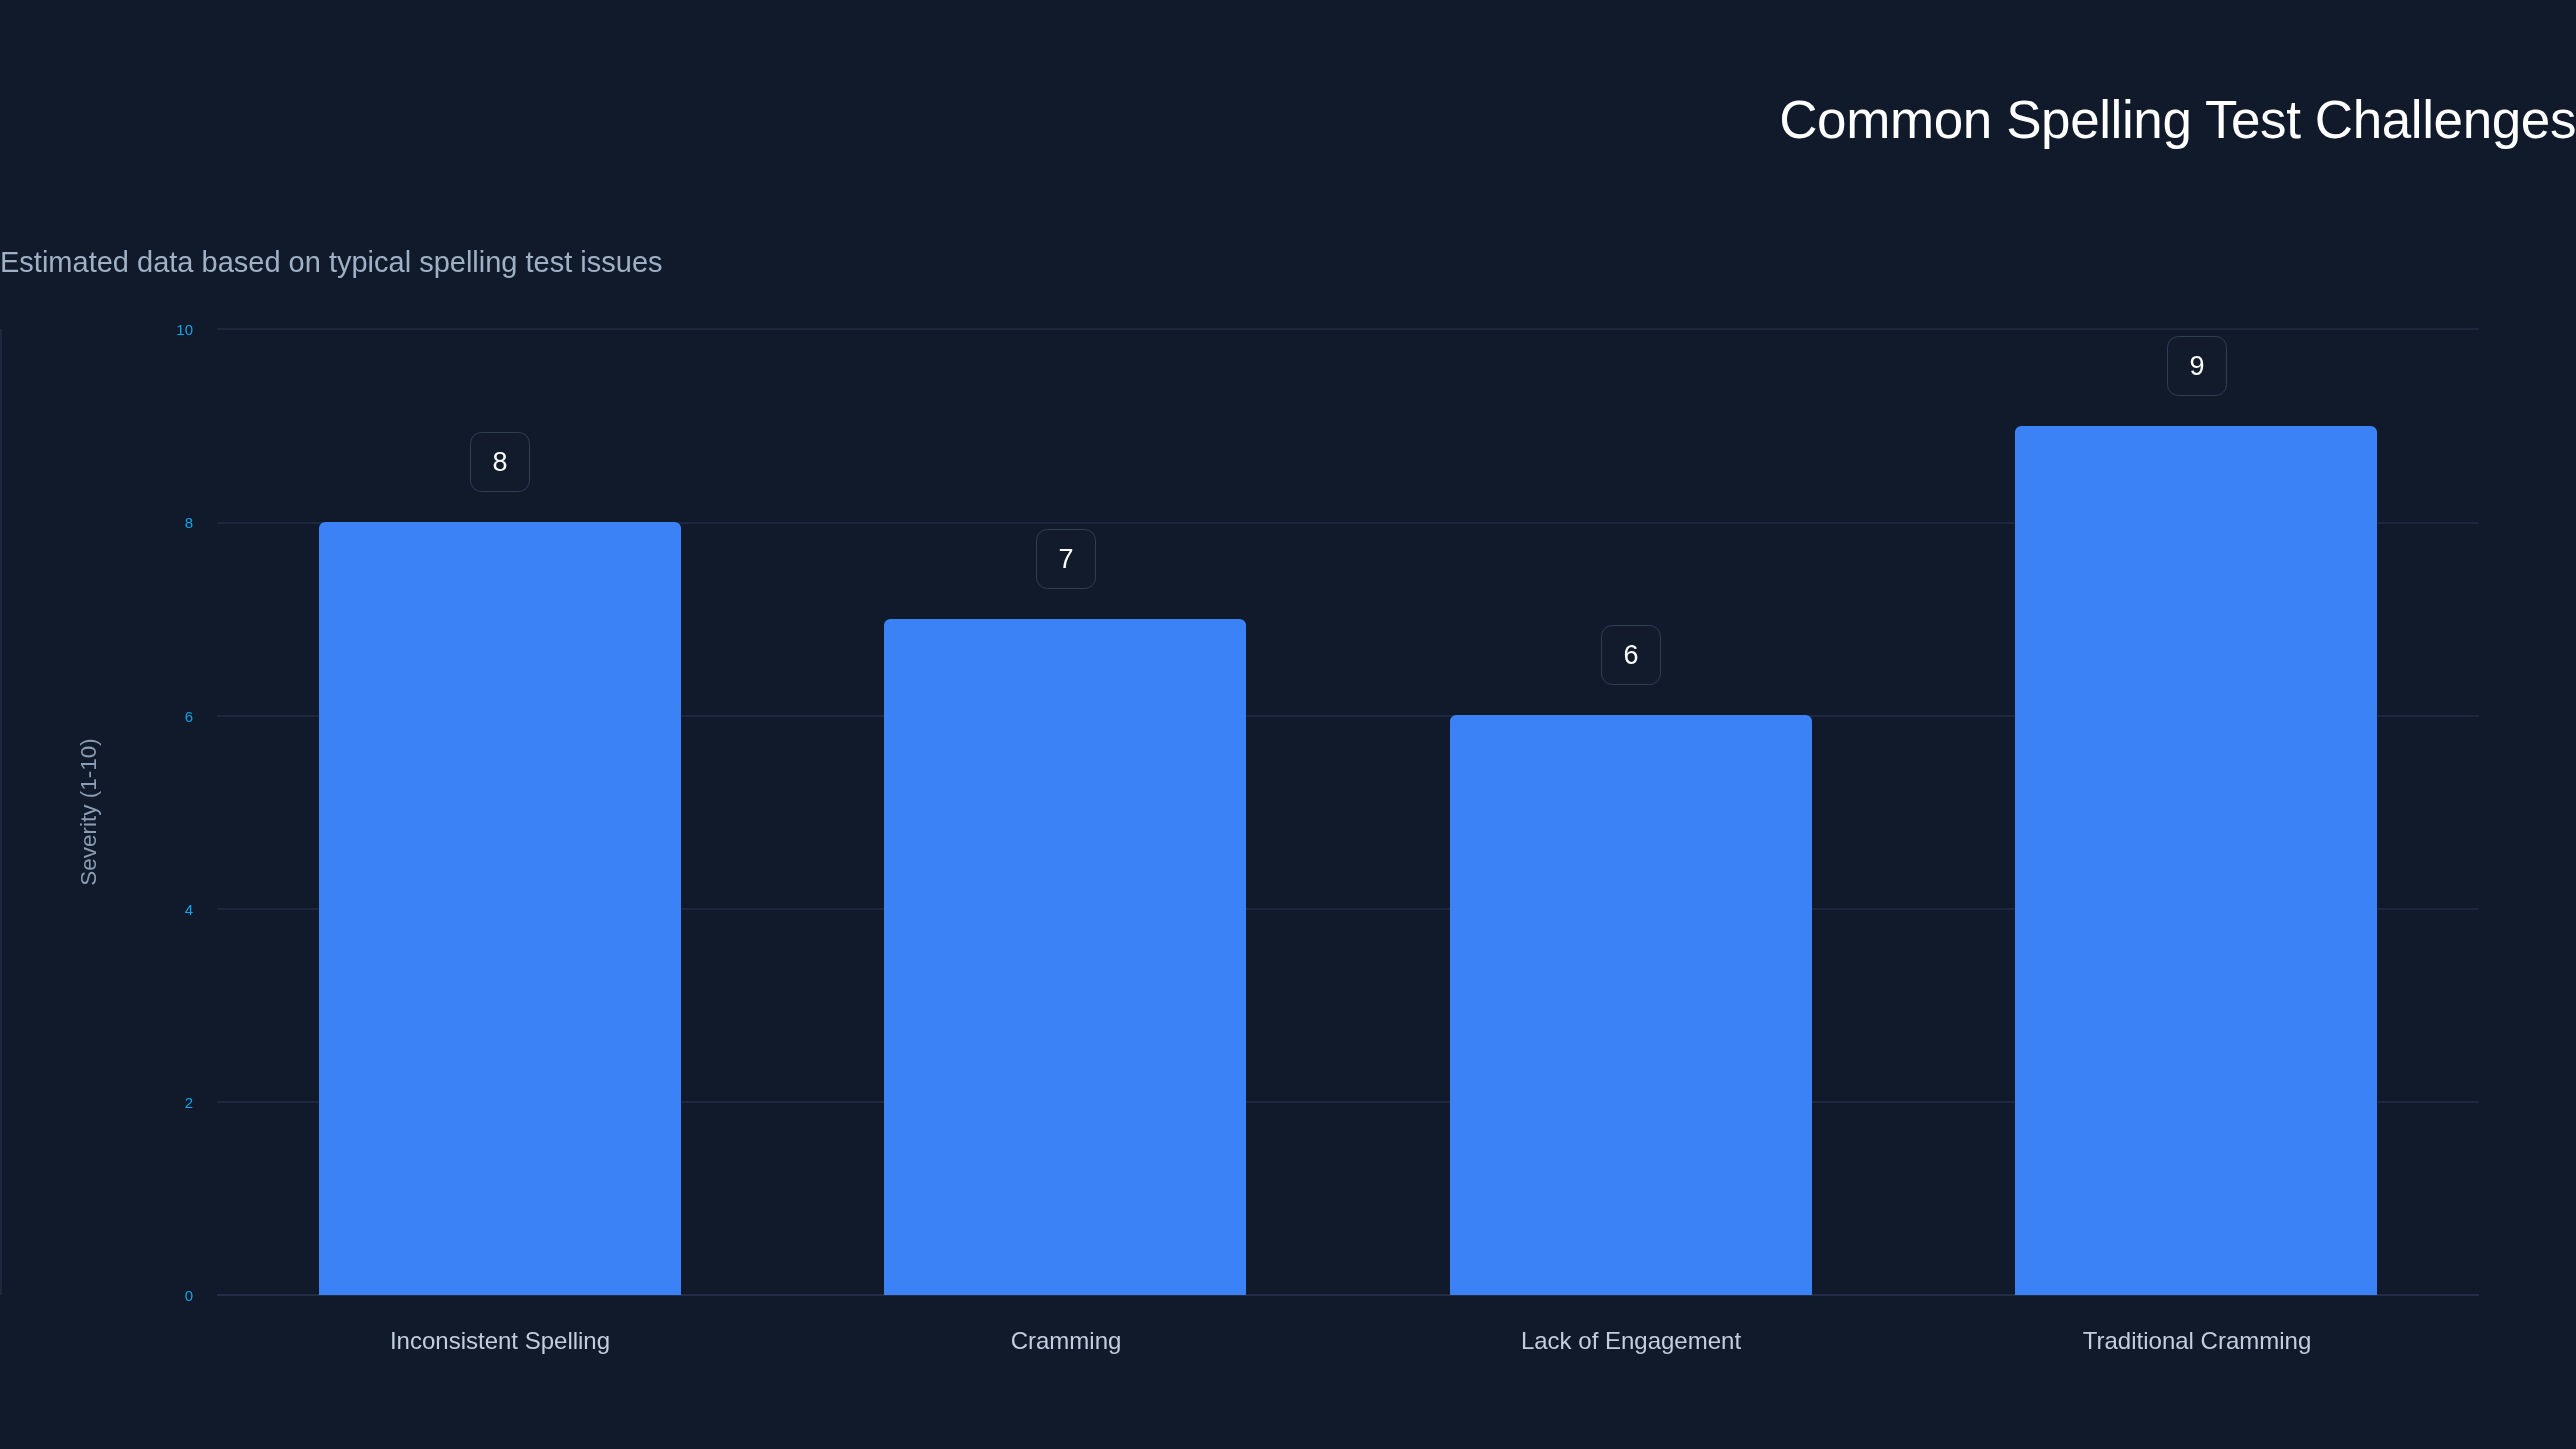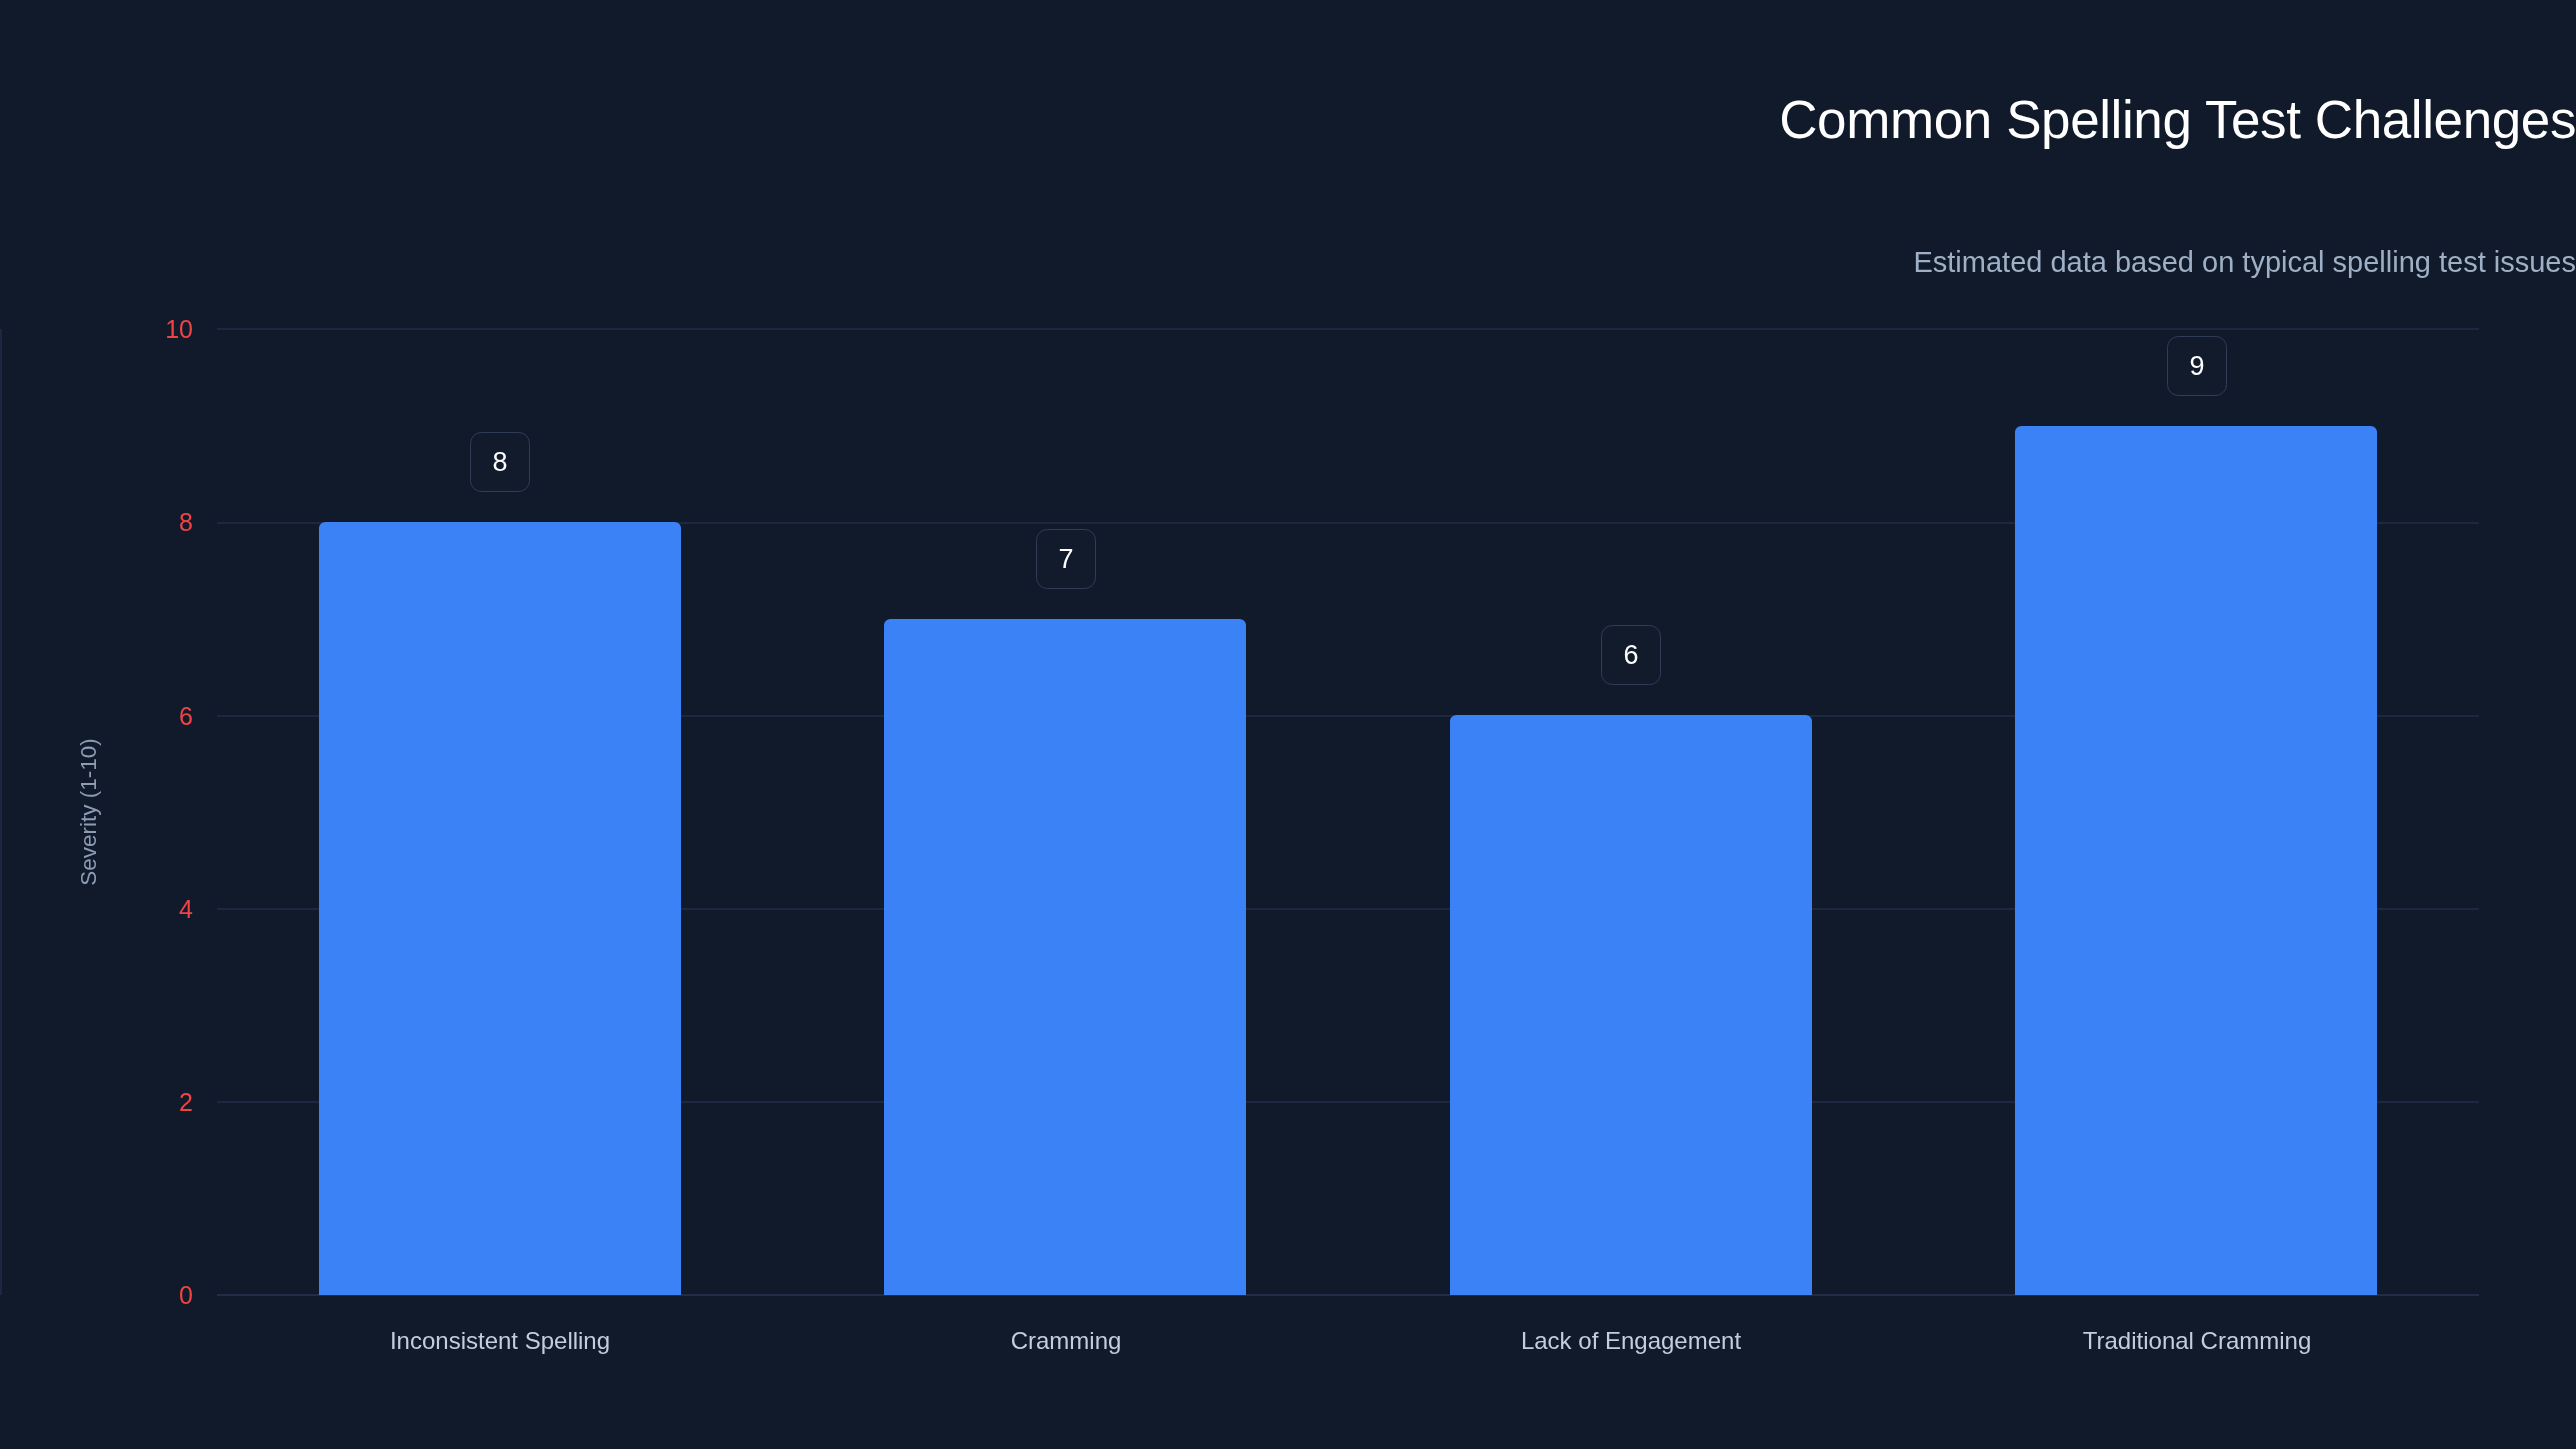--- a/index.html
+++ b/index.html
@@ -15,41 +15,41 @@
   
   .chart-title{
     position:absolute;left:0;top:89px;width:2576px;
     text-align:right;
     font-size:53px;font-weight:400;letter-spacing:-0.4px;
     color:#FFFFFF;
     white-space:nowrap;
   }
   .chart-subtitle{
     position:absolute;left:0;top:246px;width:2576px;
-    text-align:right;
+    text-align:left;
     font-size:29px;font-weight:400;
     color:#9FB0C6;
     white-space:nowrap;
   }
   .axis-left{
     position:absolute;left:0px;top:329px;
     width:1.6px;height:966px;
     background:#1E2740;
   }
   .gridline{
     position:absolute;left:0;width:2262px;height:1.6px;
     background:#1E2740;
   }
   .gridline.baseline{background:#222C46;}
 
   
   .ytick{
     position:absolute;
     width:121px;text-align:right;
-    font-size:25px;color:#ef4444;
+    font-size:15px;color:#0ea5e9;
     transform:translateY(-50%);
   }
   .yaxis-title{
     position:absolute;
     left:89px;top:812px;
     font-size:22.5px;color:#8C9CB5;
     transform:translate(-50%,-50%) rotate(-90deg);
     white-space:nowrap;
   }
 

